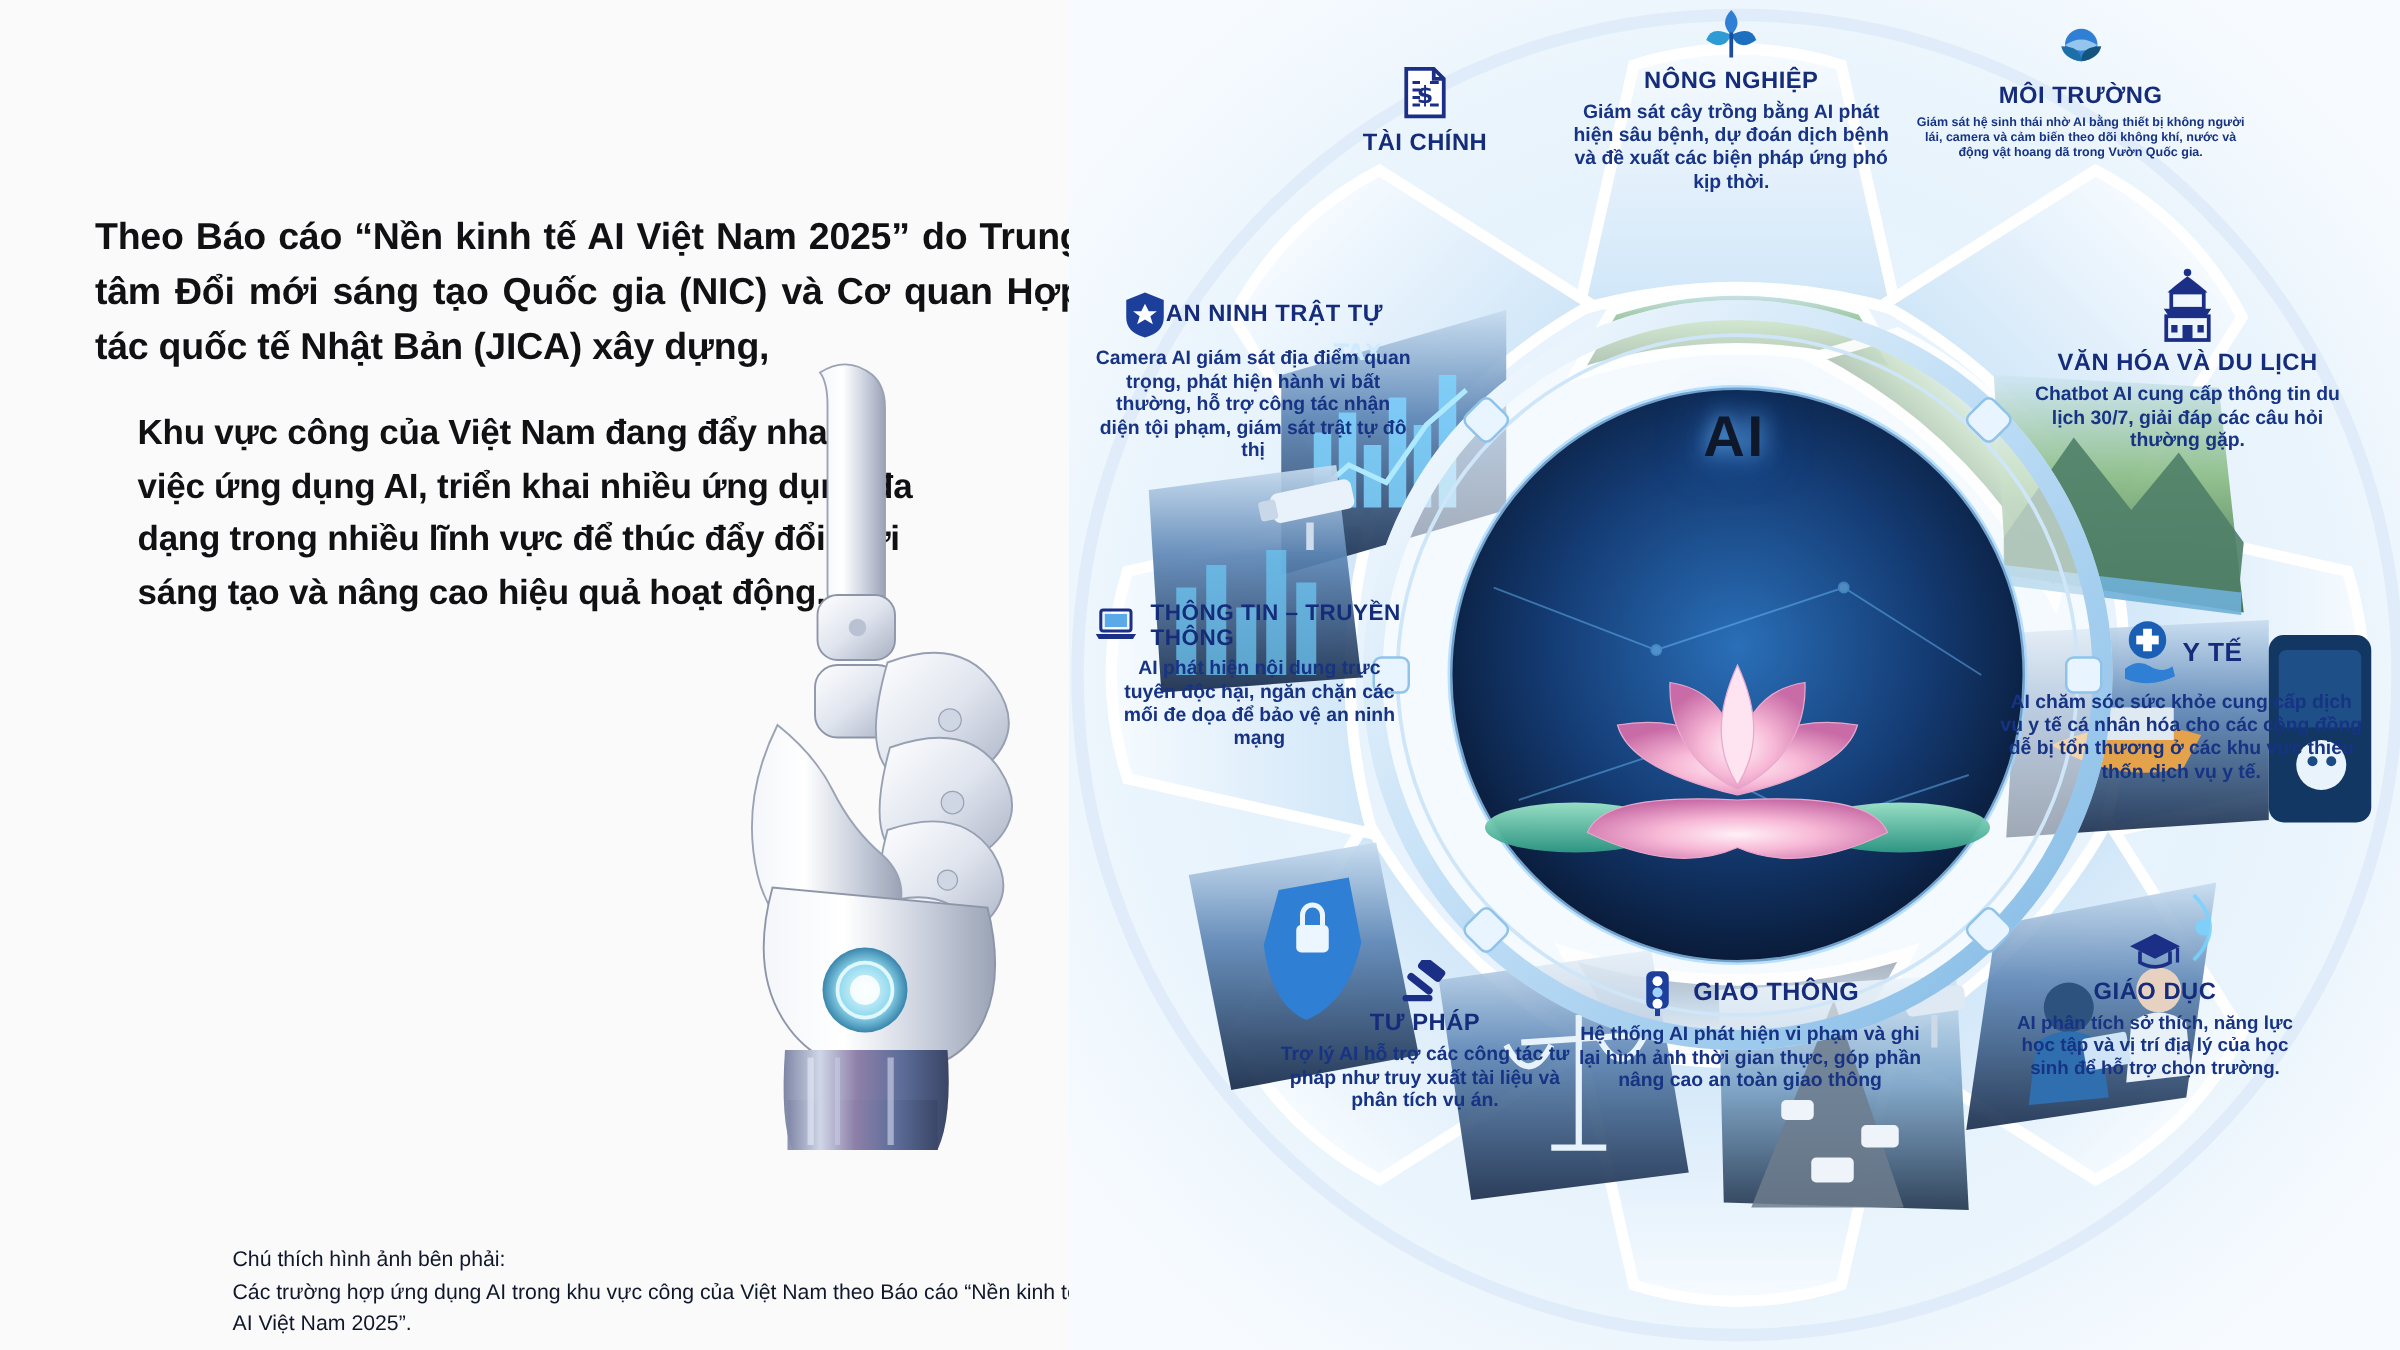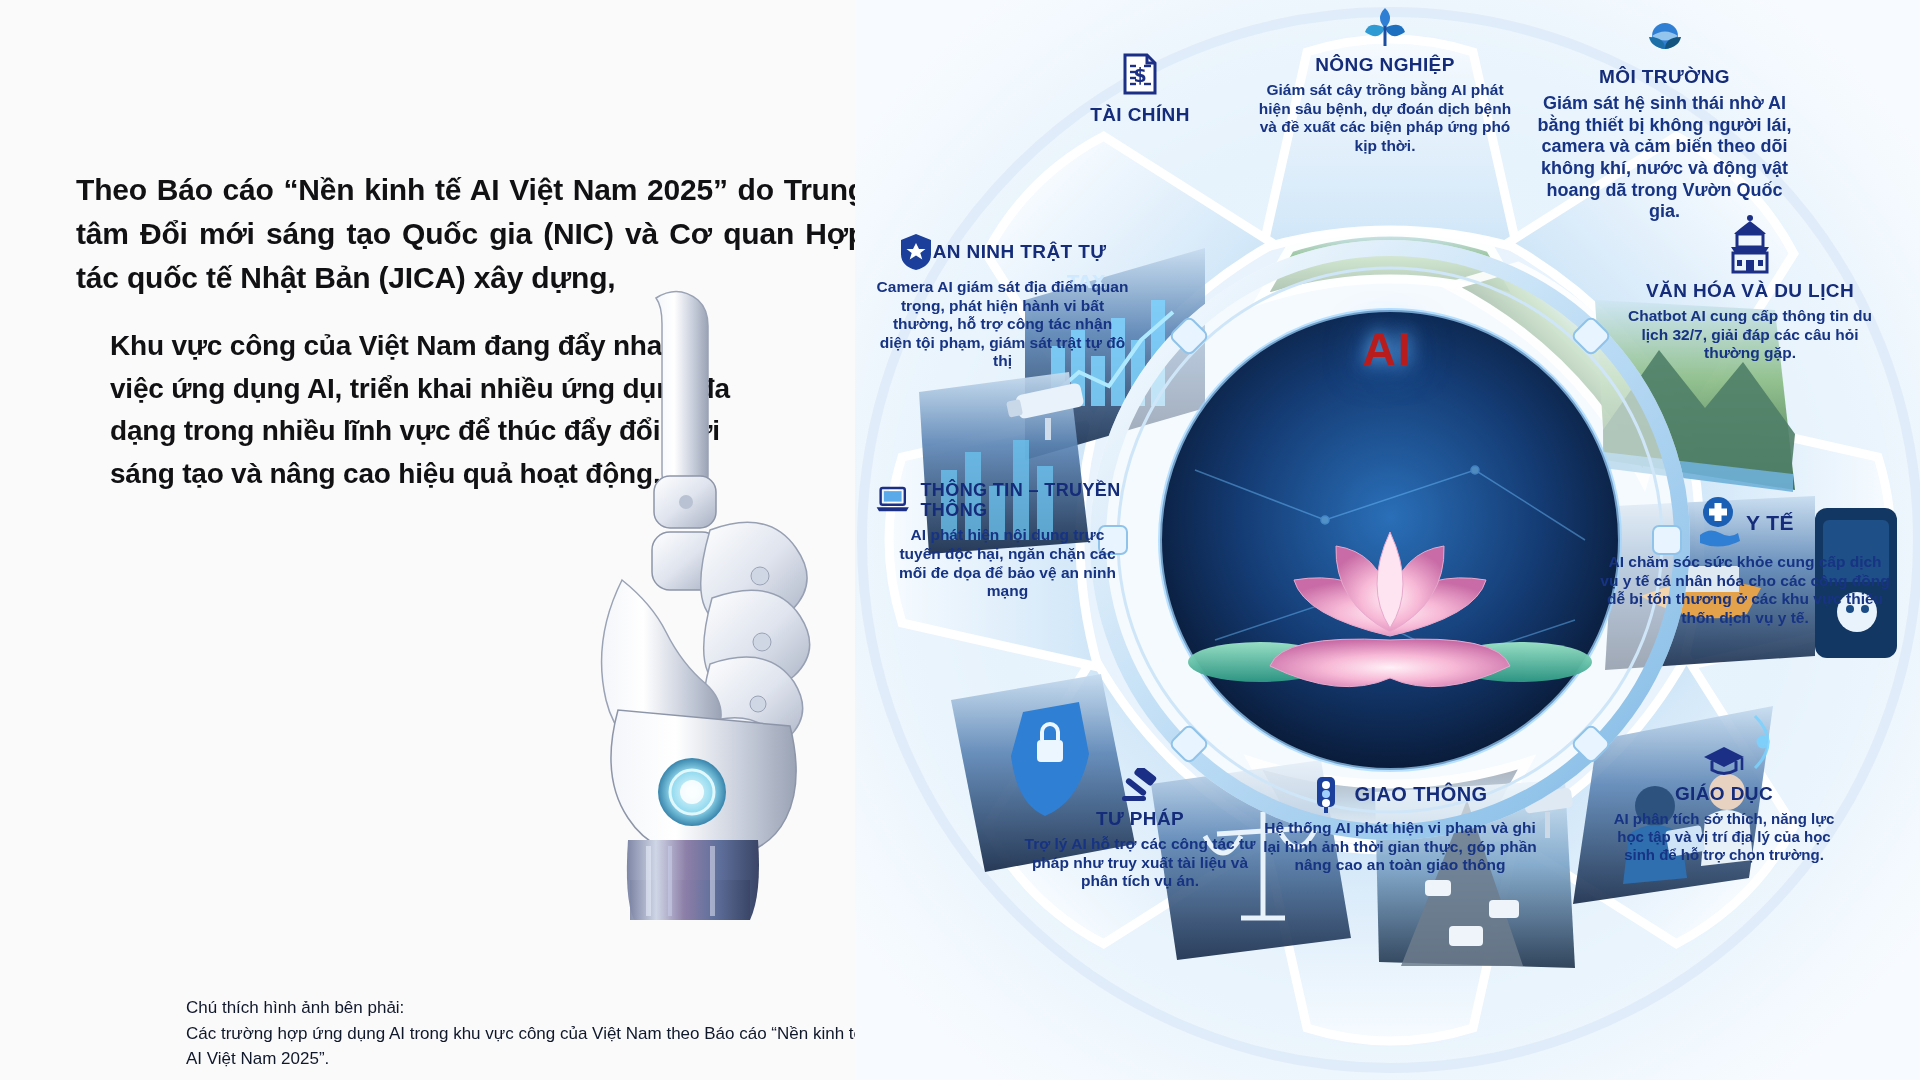--- a/index.html
+++ b/index.html
@@ -63,21 +63,21 @@
     font-weight:bold;
     line-height:1.2;
     color:#173383;
   }
   .ico{display:block;margin:0 auto;}
 
   
   #ai-core-label{
     position:absolute;left:0;right:0;top:322px;
     text-align:center;
-    font-size:46px;font-weight:bold;color:#b91c1c;
+    font-size:46px;font-weight:bold;color:#0f172a;
     letter-spacing:2px;
     text-shadow:0 0 18px rgba(110,190,255,.95),0 0 40px rgba(60,140,255,.8);
   }
 </style>
 </head>
 <body>
 
 <div id="left-panel">
 
   <div id="intro-block">
@@ -427,36 +427,36 @@
   </div>
 
   <div class="seg" style="left:672px;top:20px;width:275px;">
     <svg class="ico" width="42" height="40" viewBox="0 0 42 40">
       <circle cx="21" cy="16" r="13" fill="#2f7fd4"></circle>
       <path d="M8 16 q13 -9 26 0 q-13 9 -26 0z" fill="#bfe2f7" opacity=".7"></path>
       <path d="M21 29 q-14 -2 -16 -12 q16 0 16 12z" fill="#1d6fa8"></path>
       <path d="M21 29 q14 -2 16 -12 q-16 0 -16 12z" fill="#14557f"></path>
     </svg>
     <div class="ttl" style="font-size:19px;margin-top:6px;">MÔI TRƯỜNG</div>
-    <div class="bdy" style="font-size:18px;margin-top:6px;padding:0 2px;">Giám sát hệ sinh thái nhờ AI bằng thiết bị không người lái, camera và cảm biến theo dõi không khí, nước và động vật hoang dã trong Vườn Quốc gia.</div>
+    <div class="bdy" style="font-size:10px;margin-top:6px;padding:0 2px;">Giám sát hệ sinh thái nhờ AI bằng thiết bị không người lái, camera và cảm biến theo dõi không khí, nước và động vật hoang dã trong Vườn Quốc gia.</div>
   </div>
 
   <div class="seg" style="left:760px;top:212px;width:270px;">
     <svg class="ico" width="50" height="62" viewBox="0 0 50 62">
       <circle cx="25" cy="6" r="3" fill="#1b2f86"></circle>
       <path d="M25 9 q-12 9 -16 13 h32 q-4 -4 -16 -13z" fill="#1b2f86"></path>
       <rect x="12" y="22" width="26" height="13" fill="none" stroke="#1b2f86" stroke-width="3"></rect>
       <path d="M6 35 h38 l-4 6 h-30z" fill="#1b2f86"></path>
       <rect x="8" y="41" width="34" height="19" fill="none" stroke="#1b2f86" stroke-width="3"></rect>
       <rect x="21" y="48" width="8" height="12" fill="#1b2f86"></rect>
       <rect x="12" y="48" width="5" height="6" fill="#1b2f86"></rect>
       <rect x="33" y="48" width="5" height="6" fill="#1b2f86"></rect>
     </svg>
     <div class="ttl" style="font-size:19px;margin-top:6px;">VĂN HÓA VÀ DU LỊCH</div>
-    <div class="bdy" style="font-size:15.5px;margin-top:6px;padding:0 12px;">Chatbot AI cung cấp thông tin du lịch 32/7, giải đáp các câu hỏi thường gặp.</div>
+    <div class="bdy" style="font-size:15.5px;margin-top:6px;padding:0 12px;">Chatbot AI cung cấp thông tin du lịch 30/7, giải đáp các câu hỏi thường gặp.</div>
   </div>
 
   <div class="seg" style="left:740px;top:495px;width:300px;">
     <div style="display:flex;align-items:center;justify-content:center;">
       <svg width="50" height="56" viewBox="0 0 50 56">
         <circle cx="22" cy="17" r="15" fill="#1b5fb5"></circle>
         <path d="M22 32 l-6 -8 h12z" fill="#1b5fb5"></path>
         <rect x="18.5" y="8" width="7" height="18" fill="#ffffff"></rect>
         <rect x="13" y="13.5" width="18" height="7" fill="#ffffff"></rect>
         <path d="M4 40 q10 -8 20 -2 q10 6 18 0 l2 8 q-20 10 -40 2z" fill="#2f7fd4"></path>

